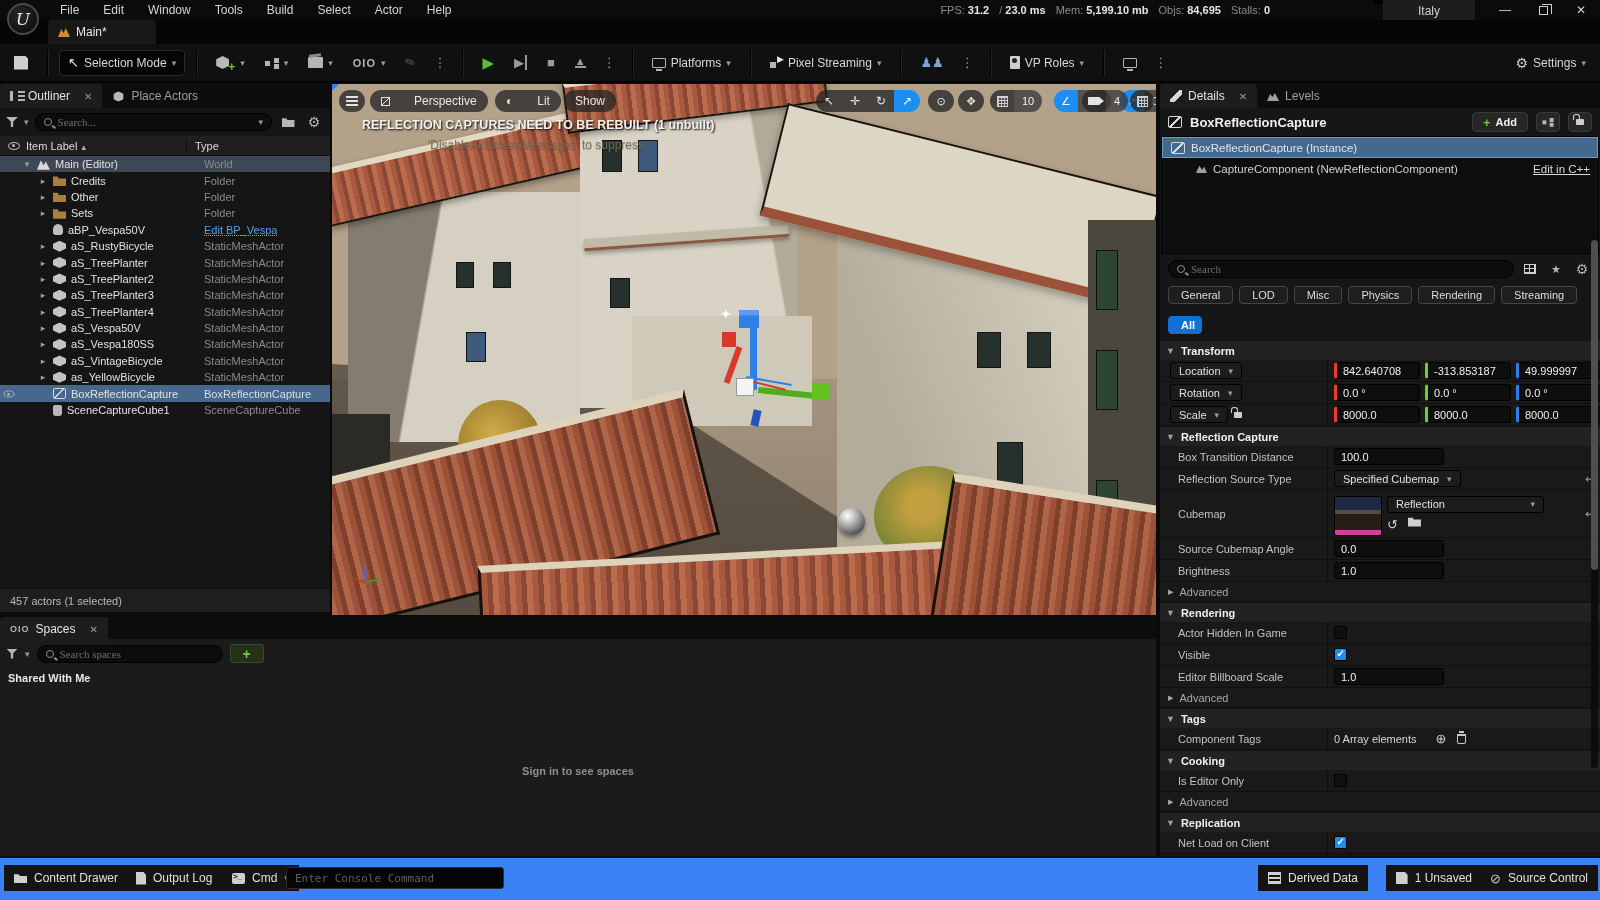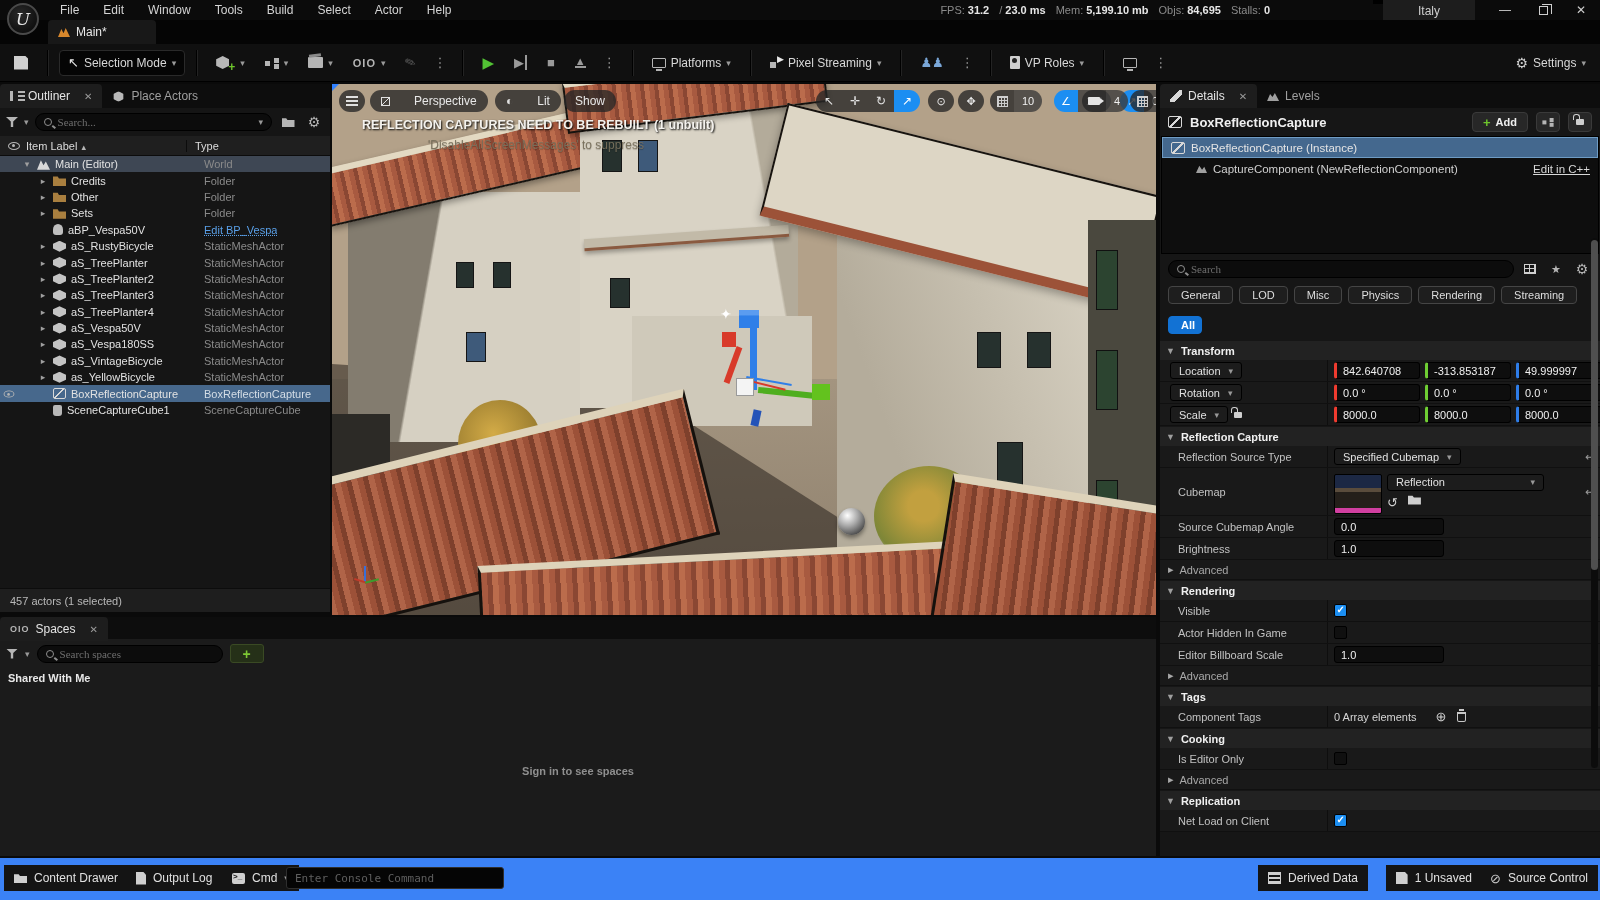--- a/index.html
+++ b/index.html
@@ -811,20 +811,27 @@
       <span class="nf z w86">8000.0</span>
     </span>
 
   </div>
 
   <div class="sec-hdr">
       <span class="tri">▼</span>
       <span>Reflection Capture</span>
     </div>
   <div class="prow">
+    <span class="plabel">Box Transition Distance</span>
+    <span class="pctrl">
+        <span class="nf w110">100.0</span>
+      </span>
+    <span class="preset"></span>
+  </div>
+  <div class="prow">
     <span class="plabel">Reflection Source Type</span>
     <span class="pctrl">
         <span class="ddpill">
           <span>Specified Cubemap</span>
           <span class="chev">▾</span>
         </span>
       </span>
     <span class="preset">↩</span>
   </div>
   <div class="prow" style="min-height:48px;">
@@ -861,30 +868,30 @@
   <div class="adv-row">
       <span class="tri">▸</span>
       <span>Advanced</span>
     </div>
 
   <div class="sec-hdr">
       <span class="tri">▼</span>
       <span>Rendering</span>
     </div>
   <div class="prow">
+    <span class="plabel">Actor Hidden In Game</span>
+    <span class="pctrl">
+        <span class="cb"></span>
+      </span>
+    <span class="preset"></span>
+  </div>
+  <div class="prow">
     <span class="plabel">Visible</span>
     <span class="pctrl">
         <span class="cb on"></span>
-      </span>
-    <span class="preset"></span>
-  </div>
-  <div class="prow">
-    <span class="plabel">Actor Hidden In Game</span>
-    <span class="pctrl">
-        <span class="cb"></span>
       </span>
     <span class="preset"></span>
   </div>
   <div class="prow">
     <span class="plabel">Editor Billboard Scale</span>
     <span class="pctrl">
         <span class="nf w110">1.0</span>
       </span>
     <span class="preset"></span>
   </div>

